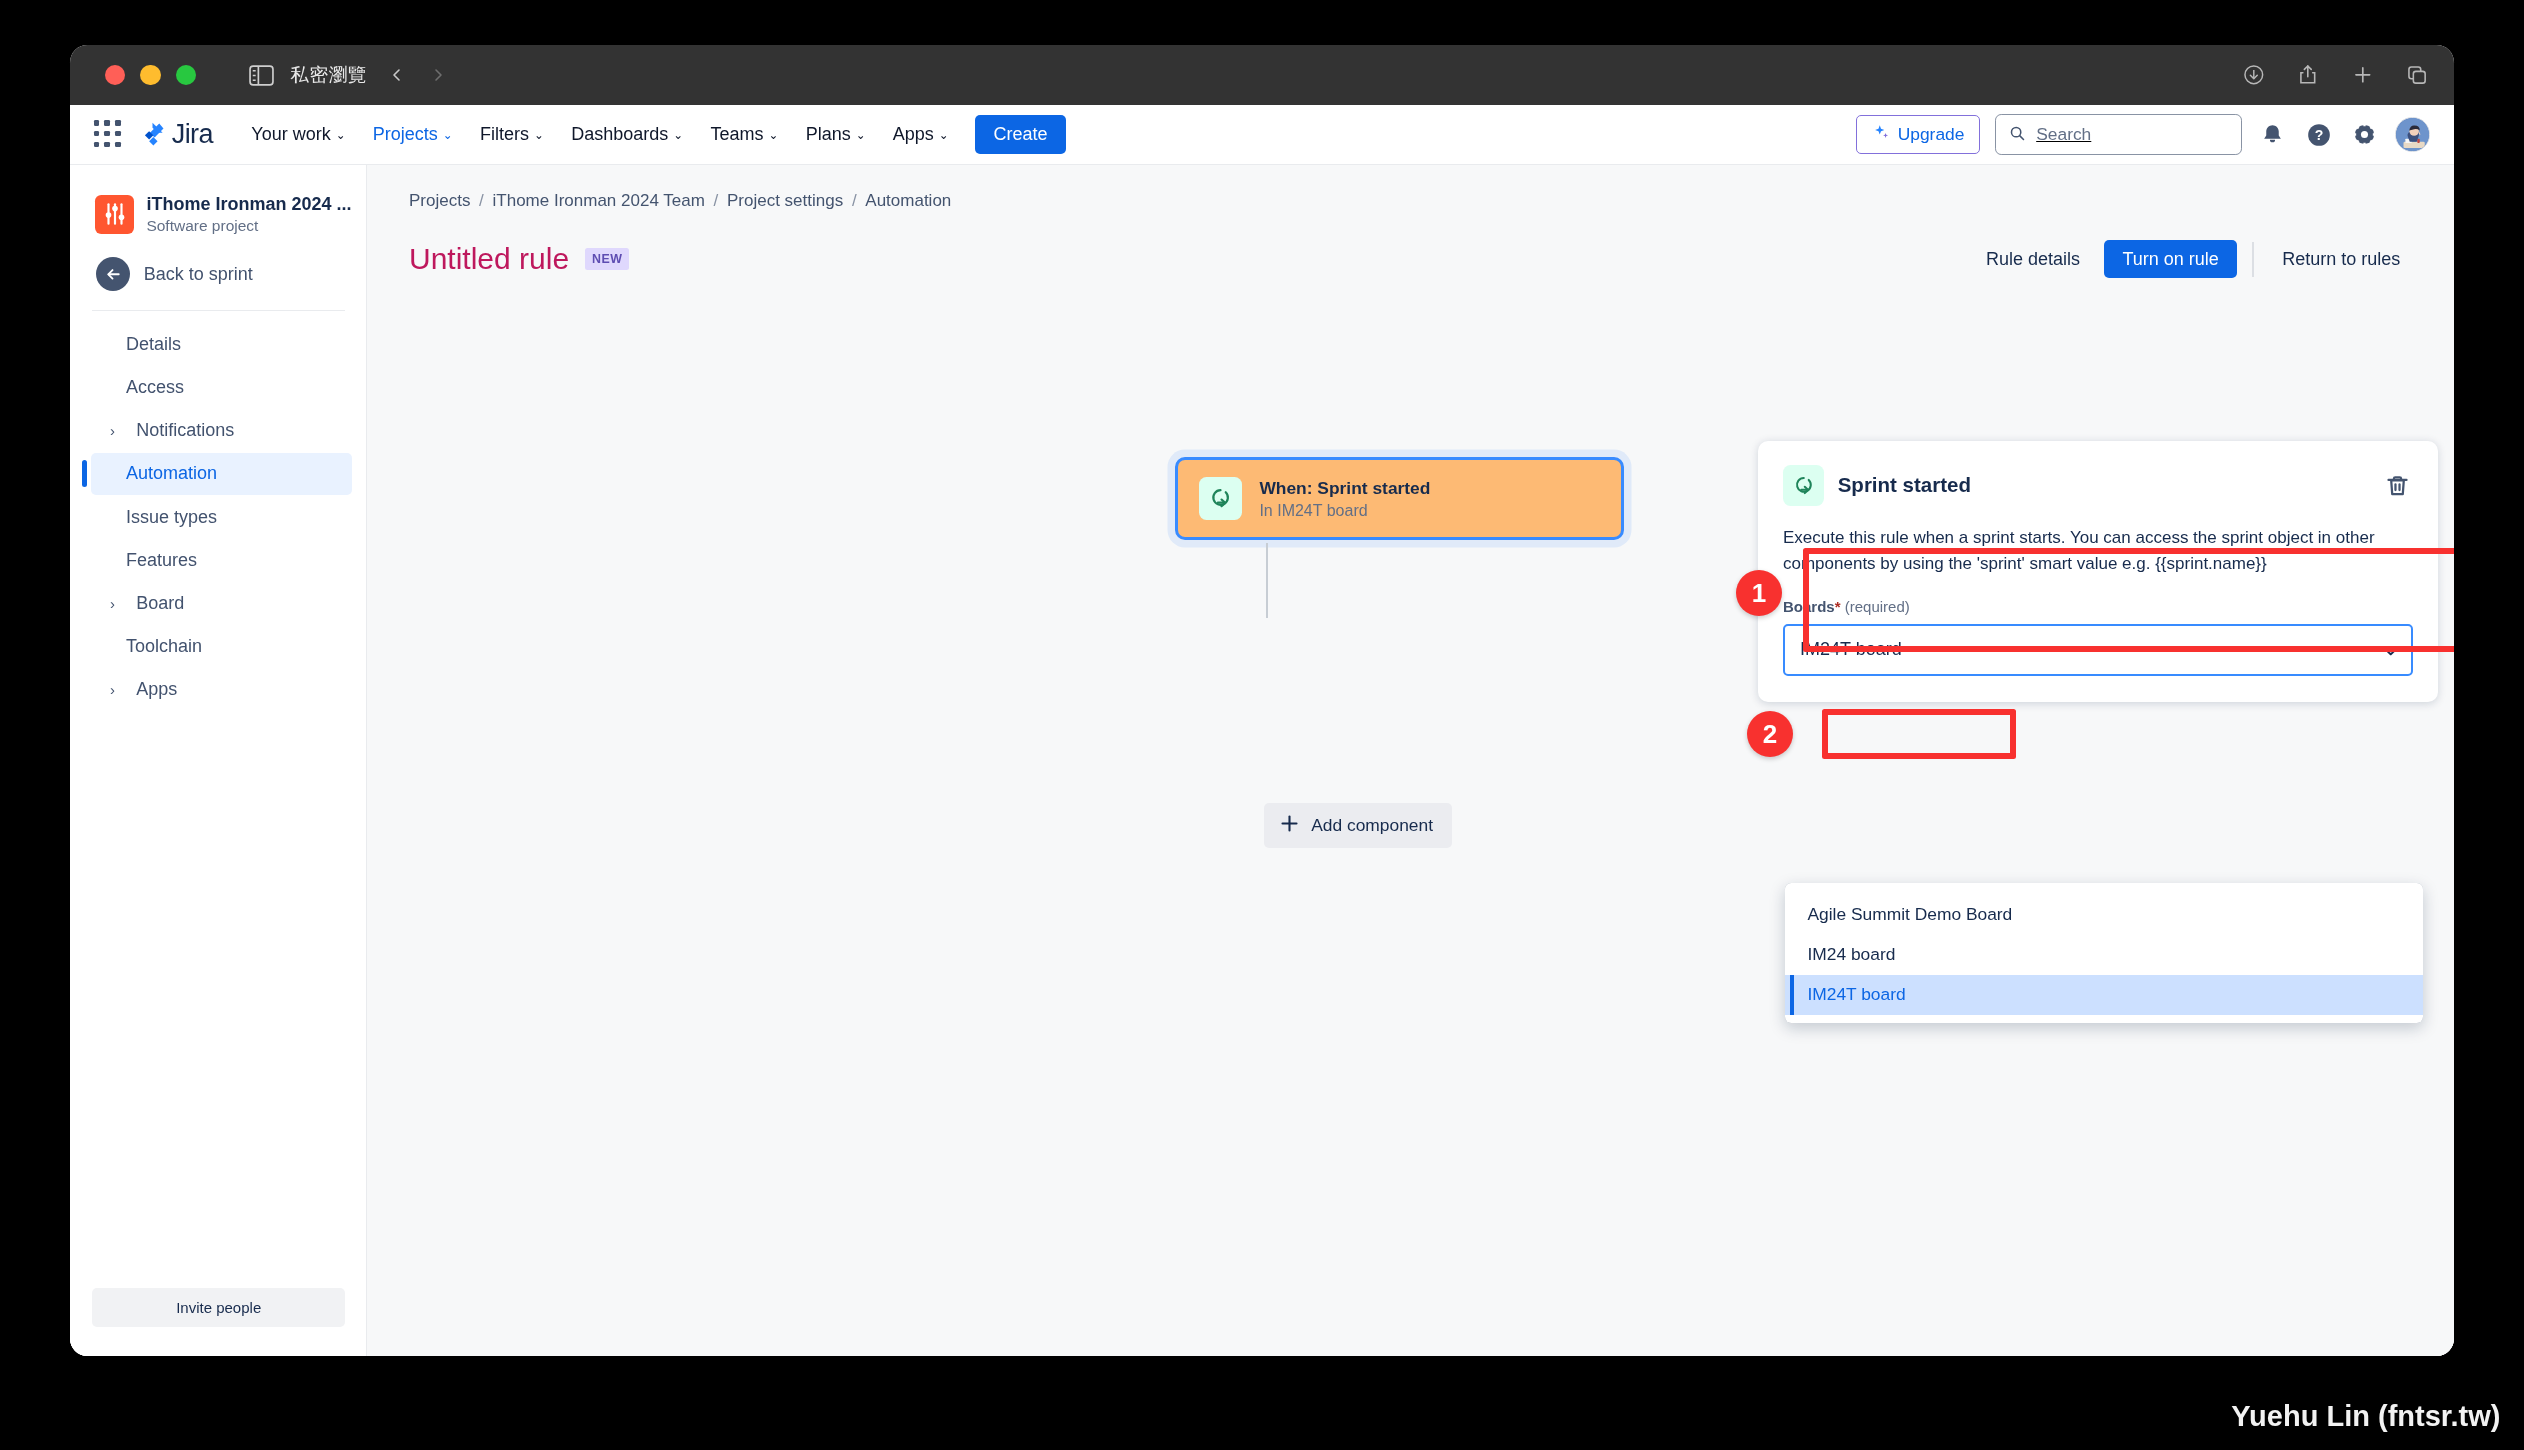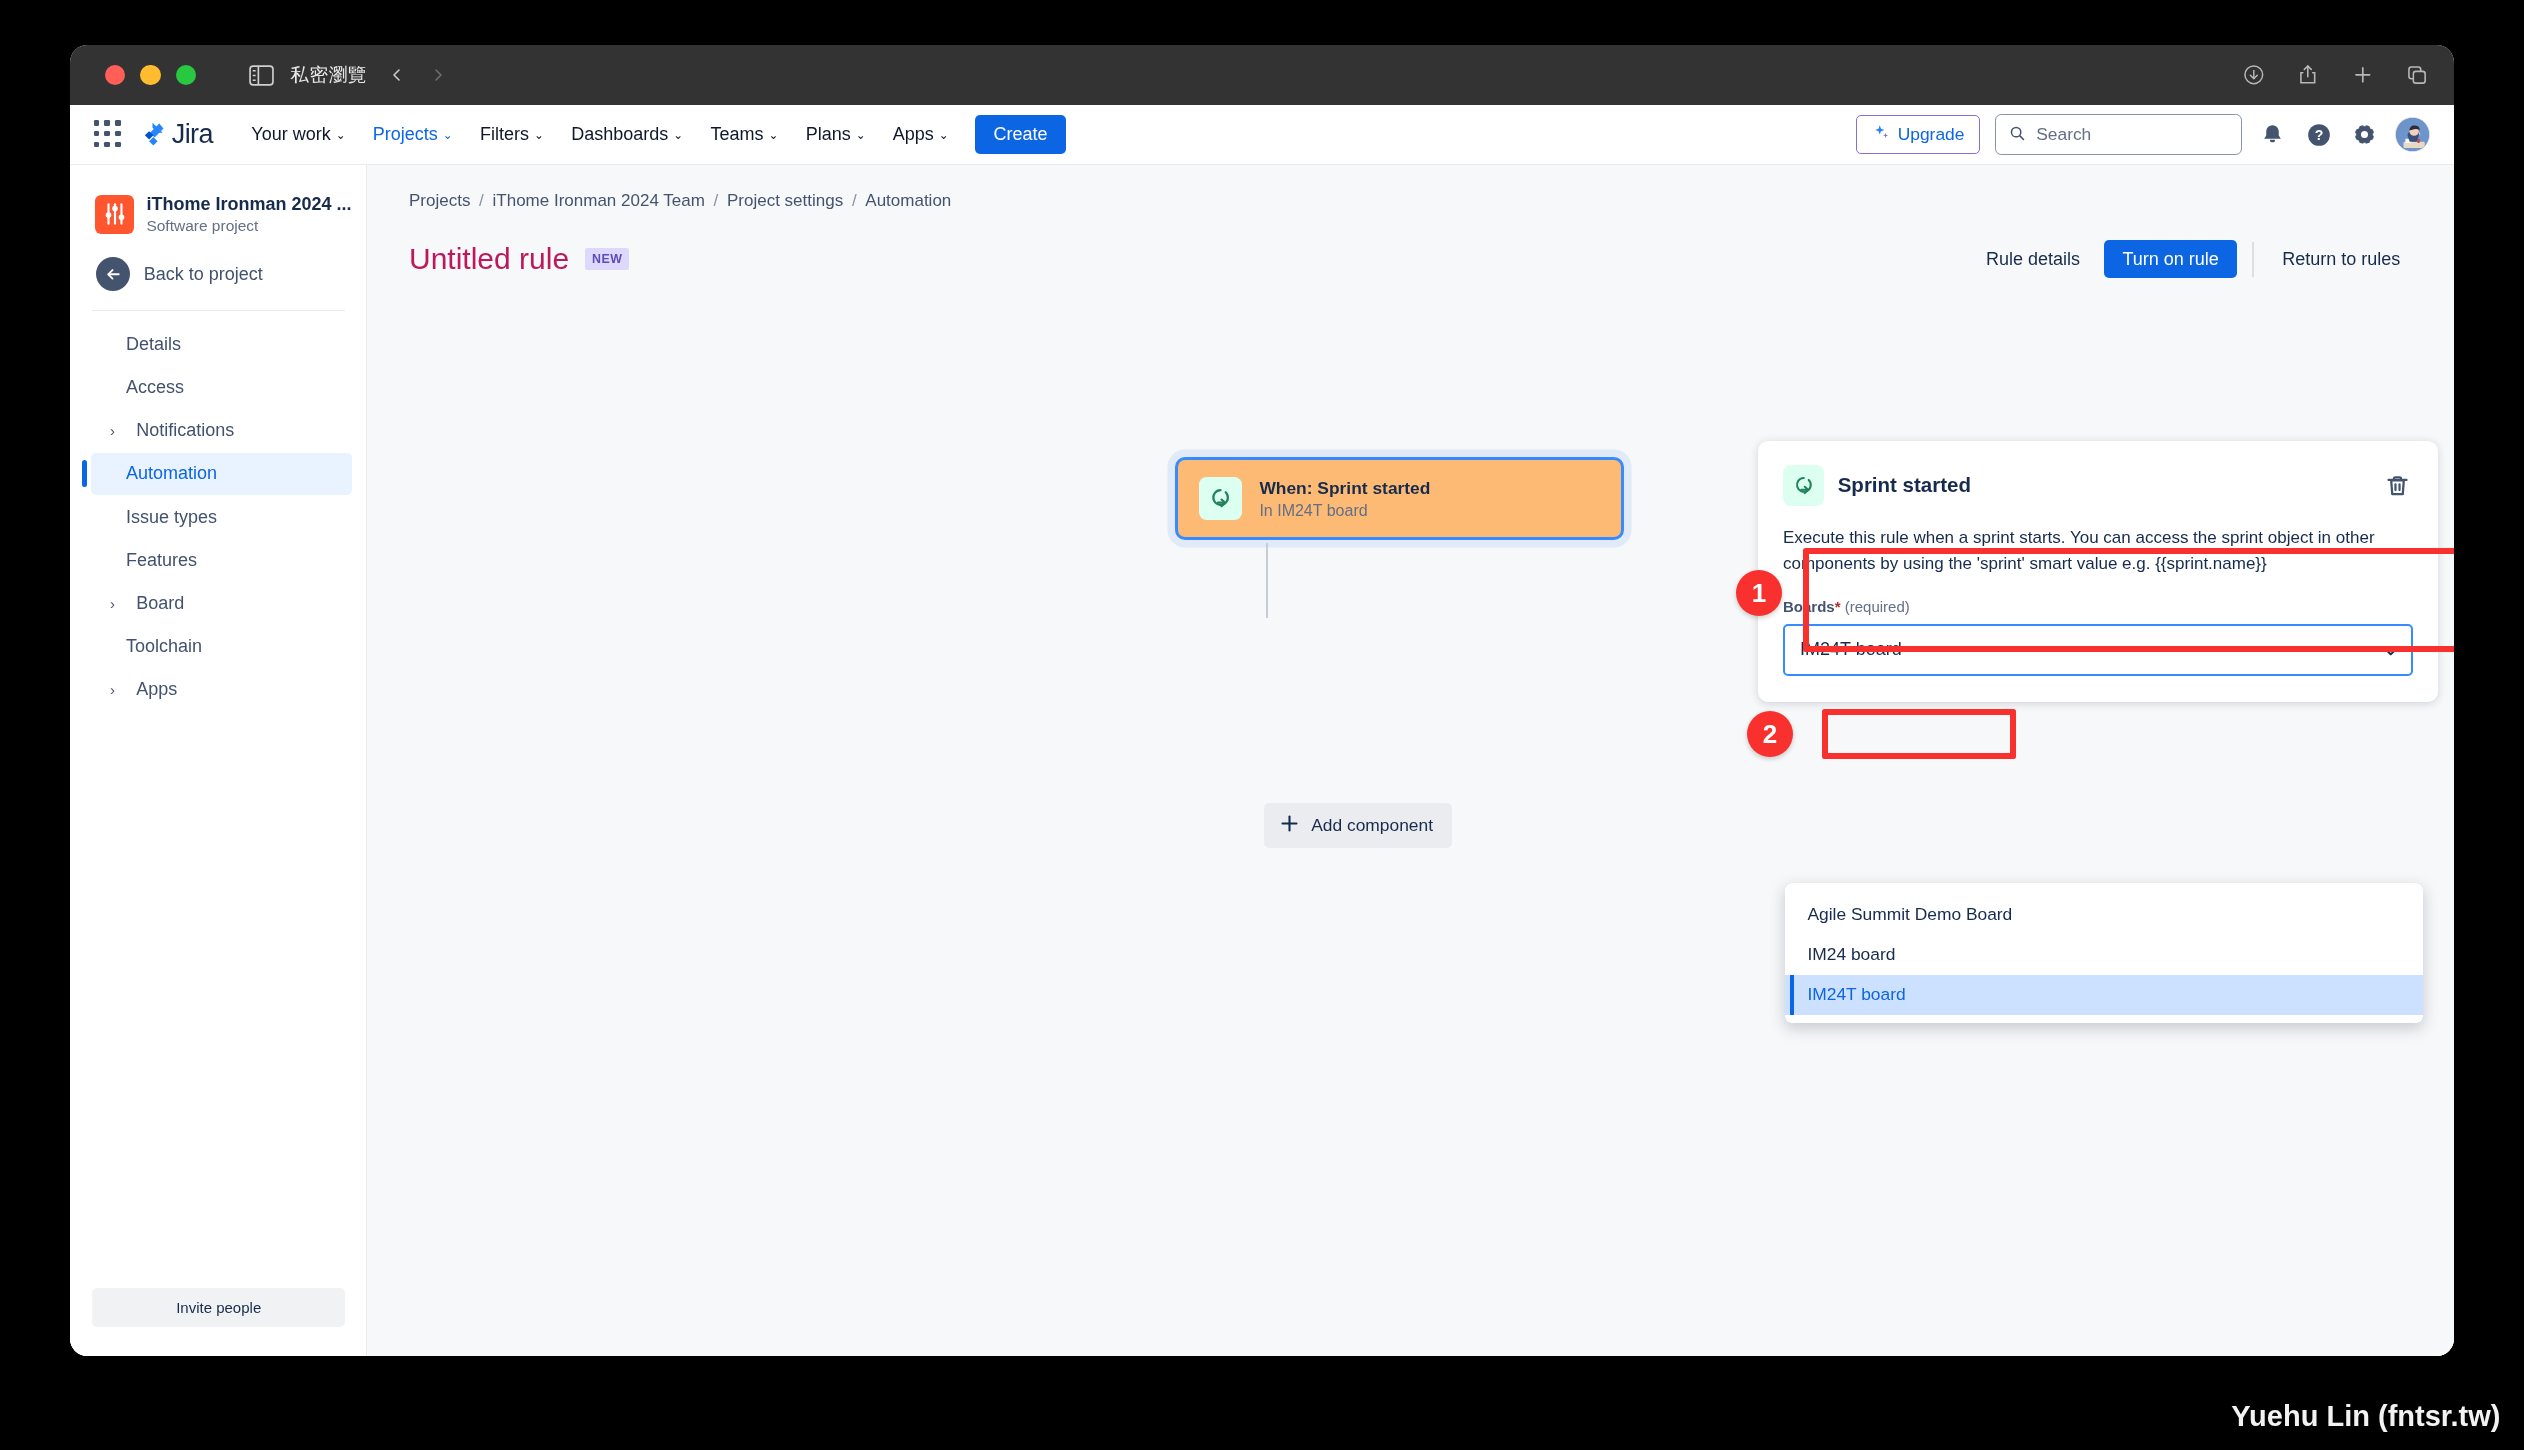--- a/index.html
+++ b/index.html
@@ -73,21 +73,21 @@
     background:#0c66e4; color:#fff; font-size:18px; font-weight:500;
     padding: 8.7px 18.6px; border-radius:5px; margin-left: 11.2px;
   }
   .nav-right { position:absolute; right: 23.6px; display:flex; align-items:center; gap: 15px;}
   .upgrade-btn {
     border: 1.2px solid #8270db; border-radius: 5px; padding: 6.8px 15px;
     display:flex; align-items:center; gap: 7.5px; color:#0c66e4; font-size:17.4px;
   }
   .search-box {
     border:1.2px solid #8993a4; border-radius: 6.2px; width: 247px; height: 41px;
-    display:flex; align-items:center; padding: 0 11.2px; gap: 10px;
+    display:flex; align-items:center; padding: 0 11.2px; gap: 10px; text-decoration: underline;
   }
   .search-ph { color:#626f86; font-size:17.4px;}
   .icon-btn { width: 31px; height:31px; display:flex; align-items:center; justify-content:center;}
   .avatar {
     width: 35px; height:35px; border-radius:50%; overflow:hidden;
     background: radial-gradient(circle at 50% 40%, #7b9dd4 0%, #5b82c0 65%, #4a72b2 100%);
     position:relative; border: 0.6px solid #d7dce3;
   }
 
   
@@ -434,21 +434,21 @@
         </span>
       </div>
 
       <div class="back-row">
         <span class="back-circle">
           <svg width="18.6" height="18.6" viewBox="0 0 24 24">
               <line x1="19" y1="12" x2="6" y2="12" stroke="#fff" stroke-width="2.4" stroke-linecap="round"></line>
               <polyline points="11,6.5 5.5,12 11,17.5" fill="none" stroke="#fff" stroke-width="2.4" stroke-linecap="round" stroke-linejoin="round"></polyline>
             </svg>
         </span>
-        <span class="back-label">Back to project</span>
+        <span class="back-label">Back to sprint</span>
       </div>
 
       <div class="side-sep"></div>
 
       <div class="side-list">
         <div class="side-item no-twisty">
           <span>Details</span>
         </div>
         <div class="side-item no-twisty">
           <span>Access</span>

